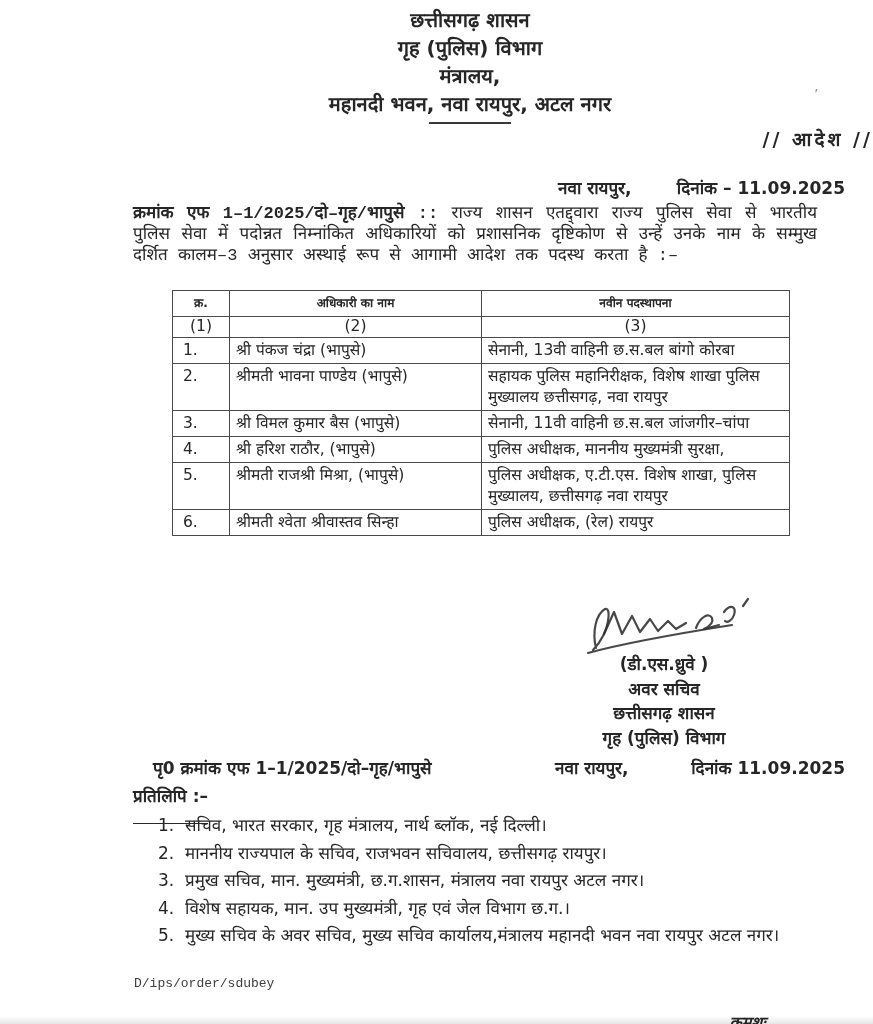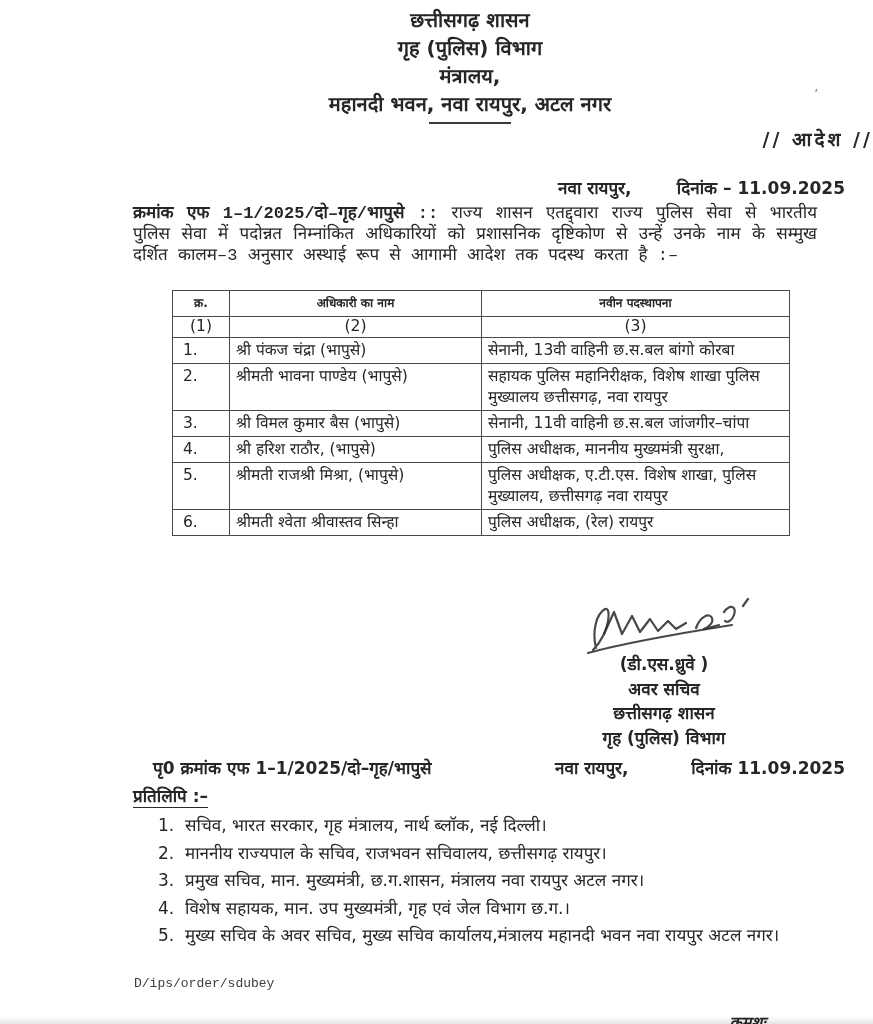--- a/index.html
+++ b/index.html
@@ -33,21 +33,21 @@
   
   .signoff{position:absolute;top:541px;left:478px;width:372px;text-align:center;font-size:17px;font-weight:600;line-height:26px;}
   .signature{position:absolute;top:596px;left:580px;width:185px;height:64px;}
   .signblock{position:absolute;top:652px;left:478px;width:372px;text-align:center;font-size:17px;font-weight:600;line-height:24.5px;}
   
   .endorse-line{position:absolute;top:756px;left:133px;right:28px;height:26px;font-size:17px;}
   .endorse-line .e-ref{position:absolute;left:0;font-weight:700;margin-left:20px;}
   .endorse-line .e-place{position:absolute;left:422px;font-weight:600;}
   .endorse-line .e-date{position:absolute;right:0;font-weight:600;}
   .copy-label{position:absolute;top:784px;left:133px;font-size:17px;font-weight:700;}
-  .copy-label span{border-bottom:1.8px solid #2a2a2a;padding-bottom:1px;}
+  .copy-label span{border-bottom:1.8px solid #2a2a2a;padding-bottom:17px;}
   .copies{position:absolute;top:812px;left:158px;width:672px;font-size:17px;}
   .copy-item{display:flex;line-height:27.5px;}
   .copy-num{width:27px;flex:none;}
   .copy-text{flex:1;}
   
   .kramash{position:absolute;top:963px;left:668px;width:142px;text-align:right;font-size:16px;font-weight:600;font-style:italic;font-family:"DejaVu Serif","Liberation Serif",serif;margin-top:48px;}
   .file-code{position:absolute;top:976px;left:134px;font-size:13px;color:#3d3d3d;font-family:Liberation Mono, monospace;}
   .artifact{position:absolute;top:86px;left:814px;color:#8d8d8d;font-size:14px;}
   .scan-edge{position:absolute;left:0;right:0;bottom:0;height:8px;background:linear-gradient(to bottom,rgba(0,0,0,0),rgba(0,0,0,.10));}
   svg path{fill:none;stroke:#2f2f2f;stroke-width:2.2;stroke-linecap:round;stroke-linejoin:round;opacity:.88;}

